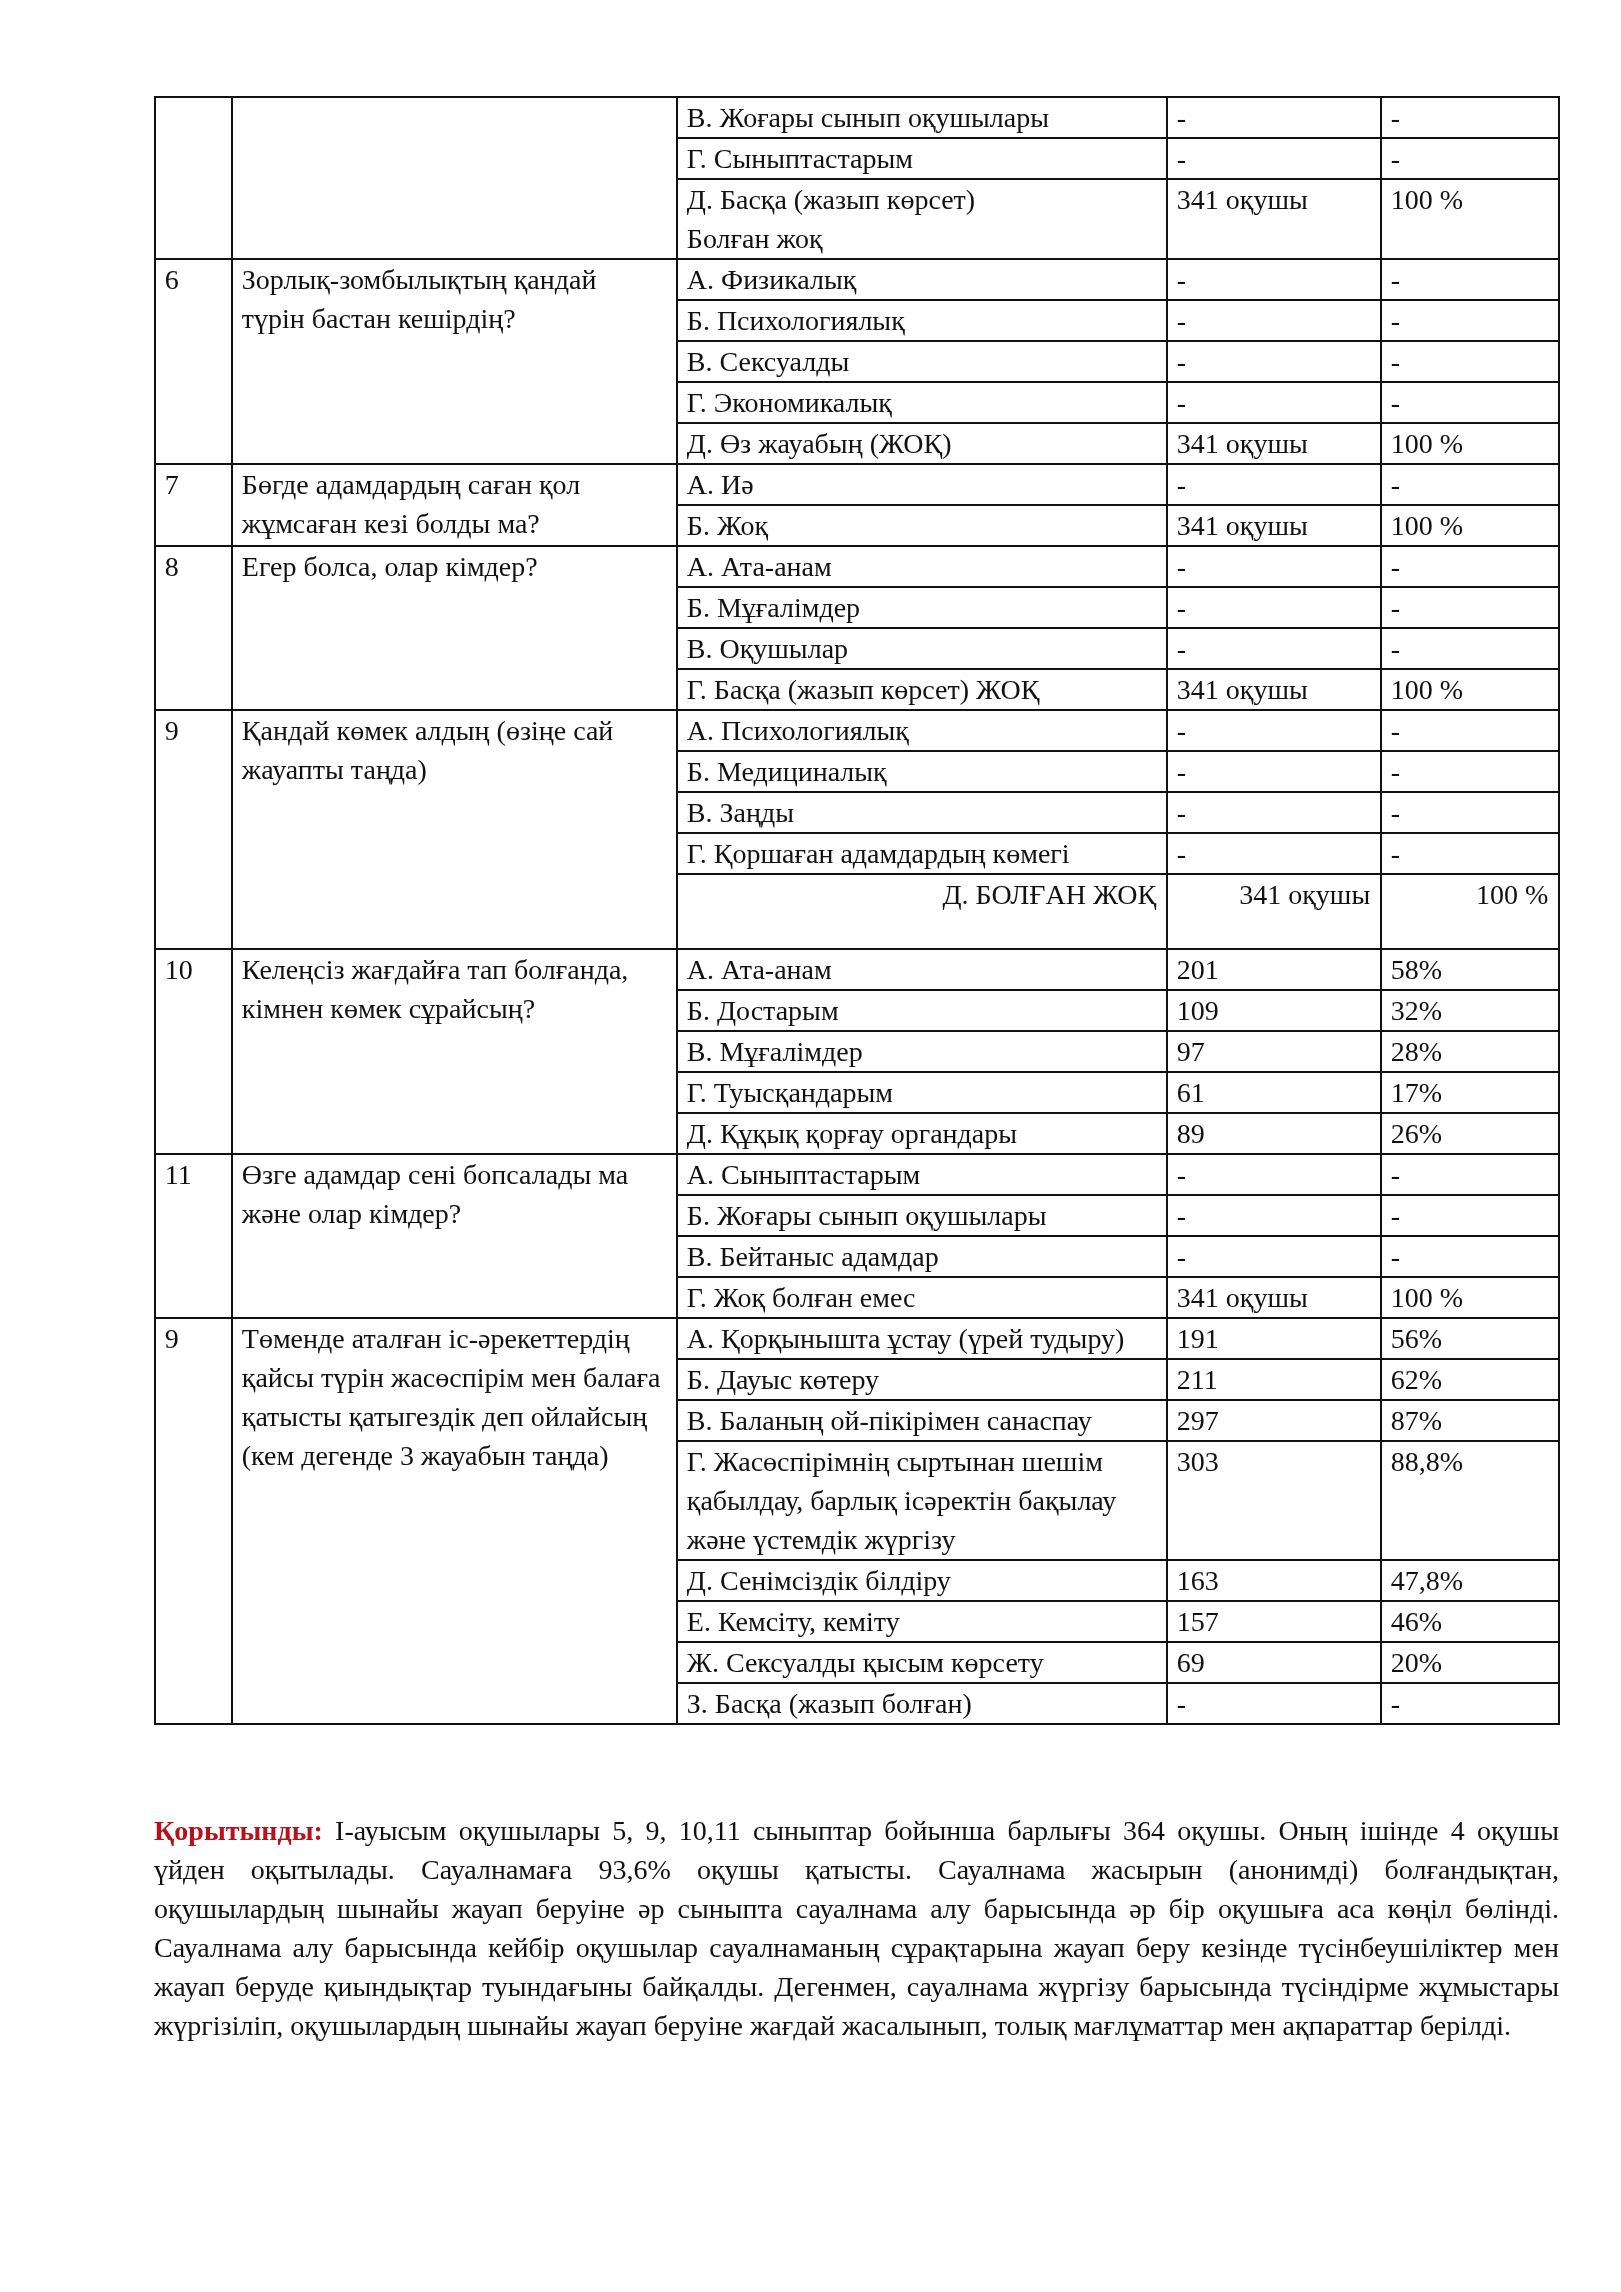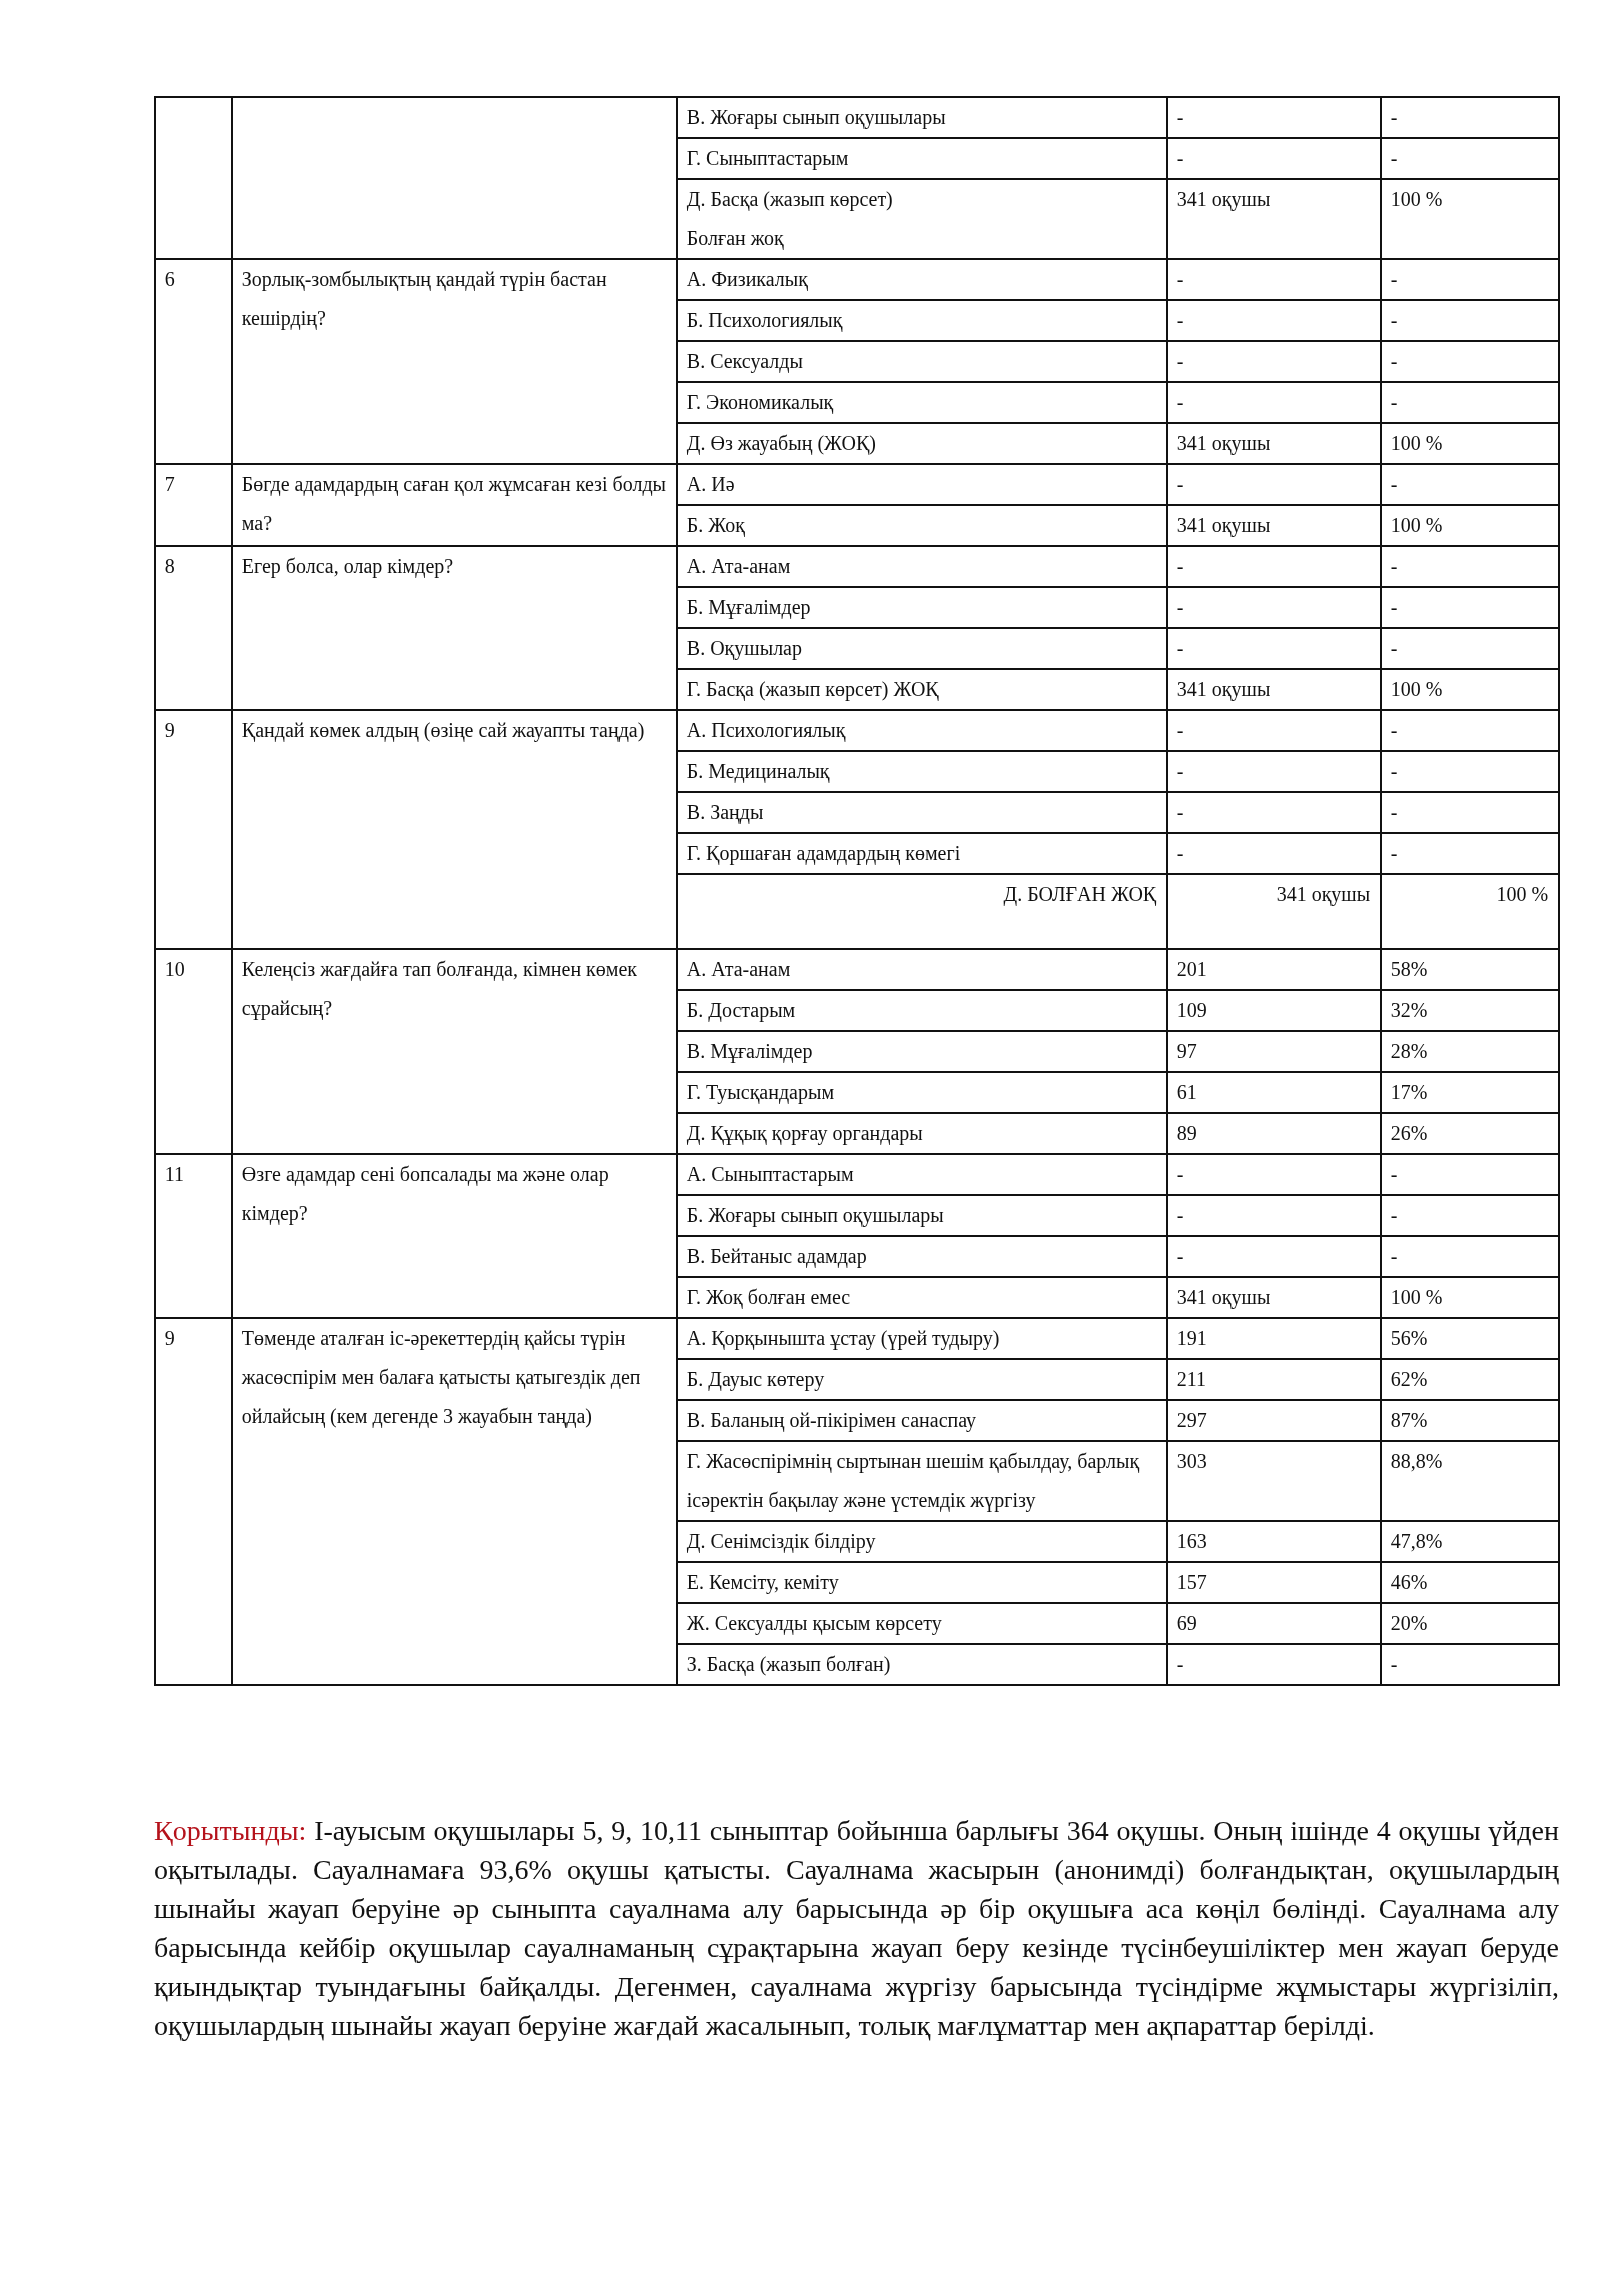--- a/index.html
+++ b/index.html
@@ -1,32 +1,32 @@
 <!DOCTYPE html>
 <html><head>
 <meta charset="utf-8">
 <style>
   html, body { margin: 0; padding: 0; background: #ffffff; }
   body { width: 1621px; height: 2293px; position: relative; overflow: hidden;
          font-family: "Liberation Serif", "DejaVu Serif", serif; color: #111; }
   .page { position: absolute; left: 154px; top: 96px; width: 1405px; }
-  table.survey { border-collapse: collapse; width: 1405px; table-layout: fixed; font-size: 20px; line-height: 39px; }
+  table.survey { border-collapse: collapse; width: 1405px; table-layout: fixed; font-size: 28px; line-height: 39px; }
   table.survey td { border: 2.5px solid #111; vertical-align: top; padding: 0 9.8px 0 8.8px; }
   col.c-num { width: 77px; }
   col.c-q { width: 445px; }
   col.c-opt { width: 490px; }
   col.c-cnt { width: 214px; }
   col.c-pct { width: 178px; }
   td.opt { white-space: normal; }
   td.opt .line2 { display: block; }
   .bold { font-weight: normal; }
   .tall-9d td { height: 73px; text-align: right; }
   .conclusion { position: absolute; left: 154px; top: 1811px; width: 1405px;
                 font-size: 28px; line-height: 39px; text-align: justify; }
-  .conclusion .label { color: #b5121b; font-weight: normal; }
+  .conclusion .label { color: #b5121b; font-weight: bold; }
 </style>
 </head>
 <body>
 
 <div class="page">
   <table class="survey">
     <colgroup>
       <col class="c-num">
         <col class="c-q">
         <col class="c-opt">

